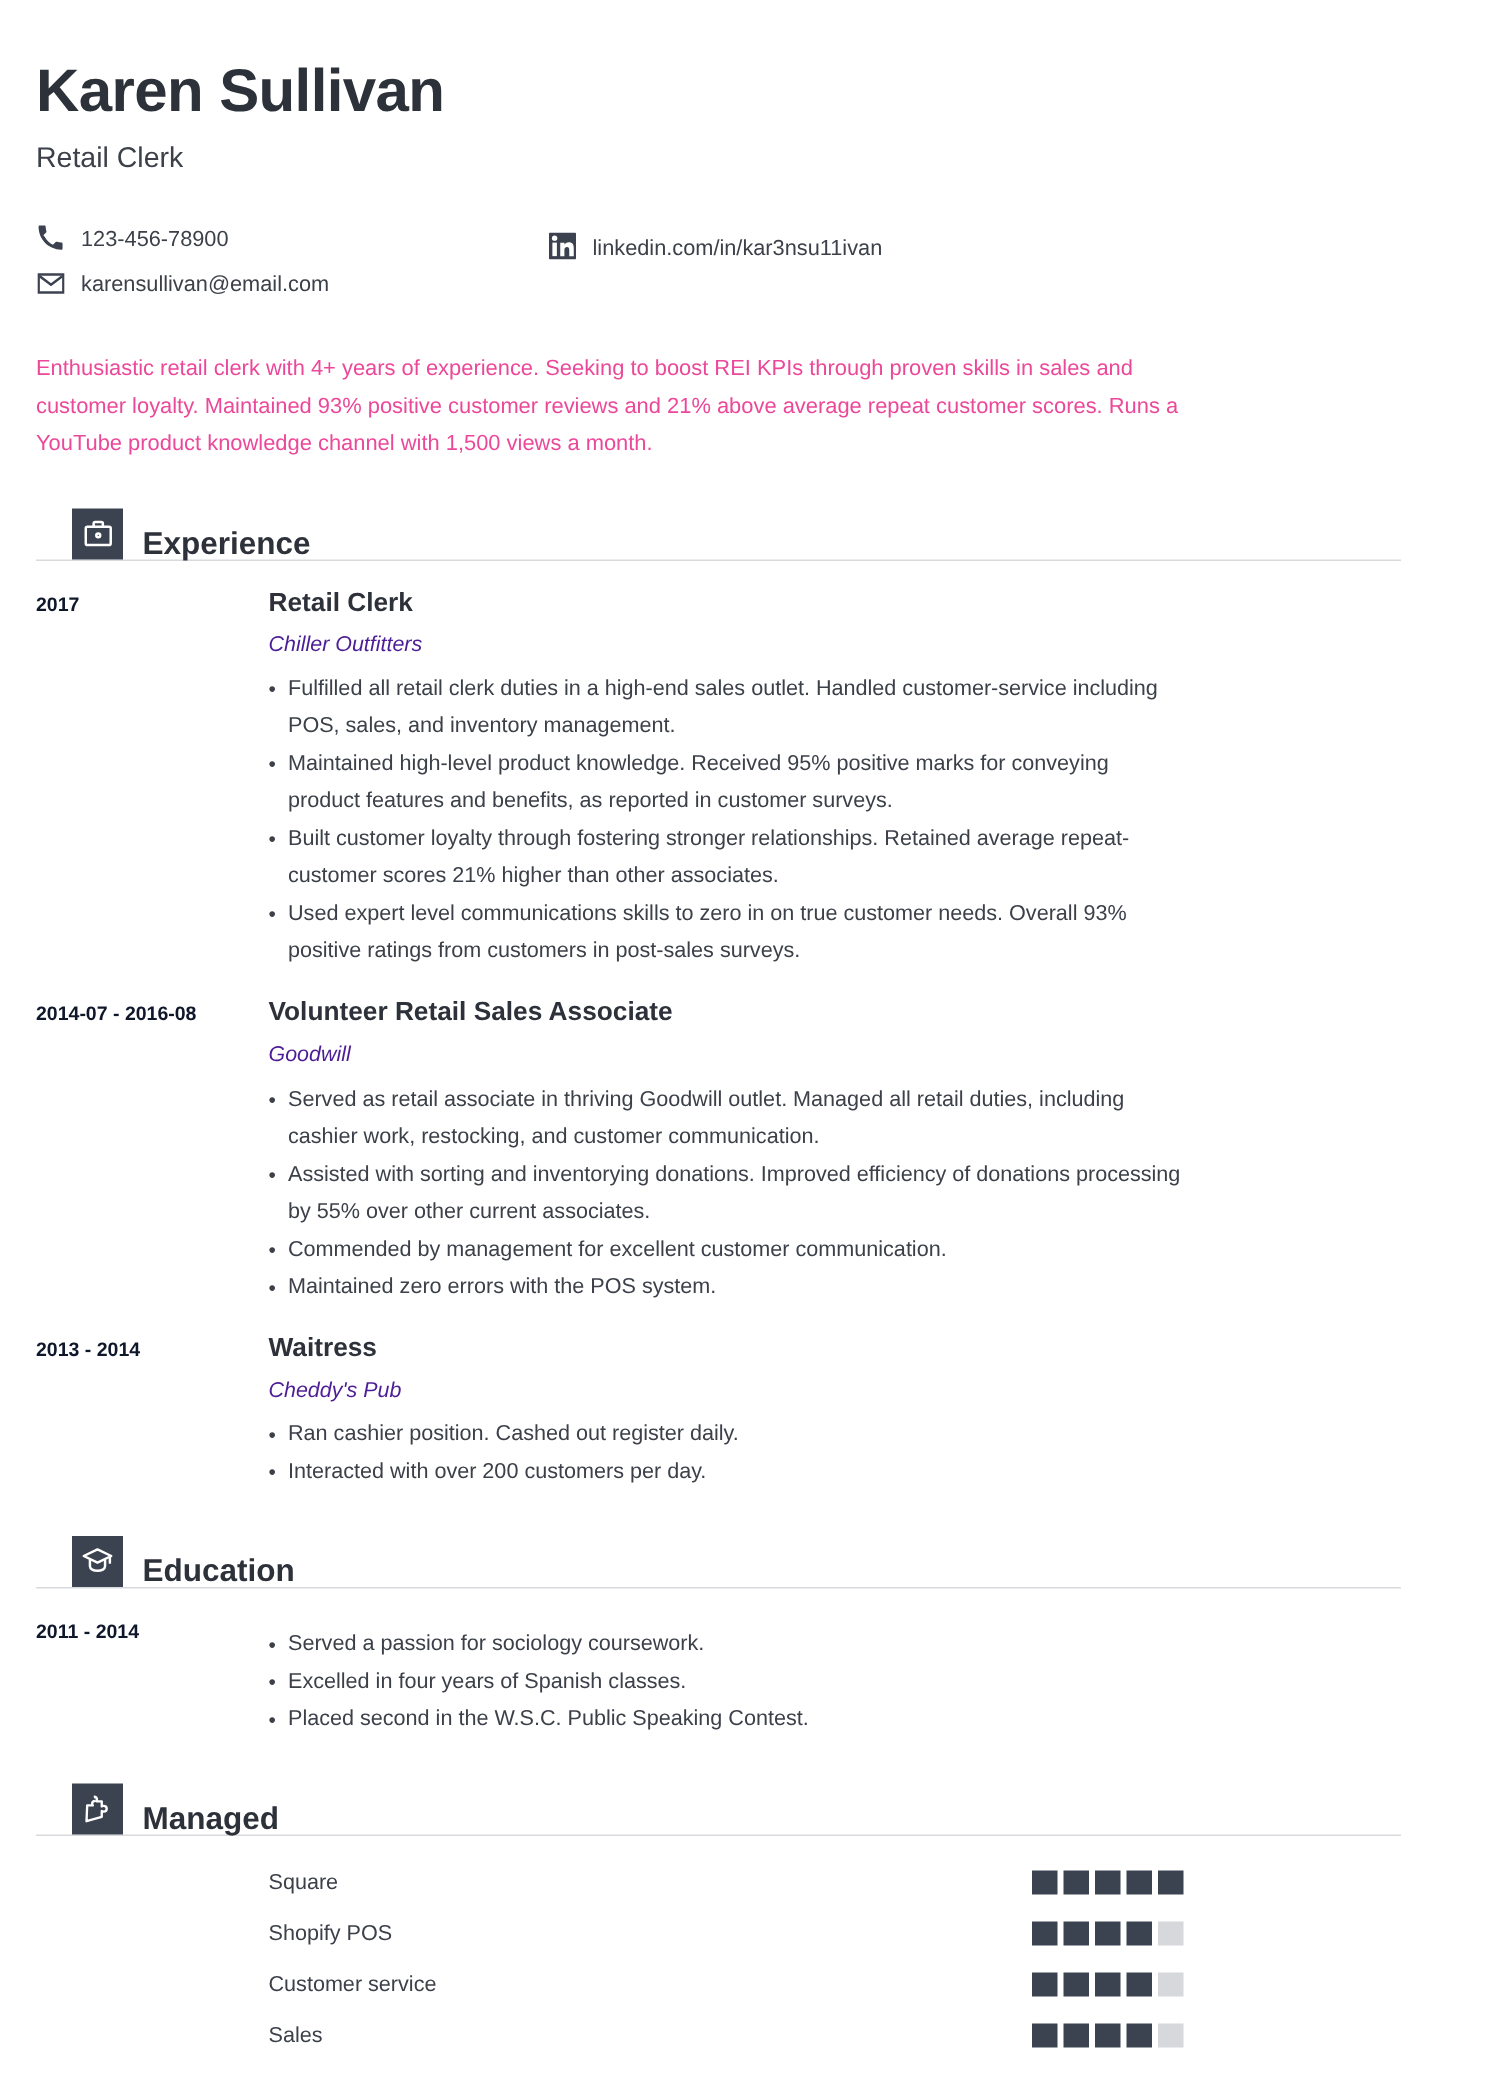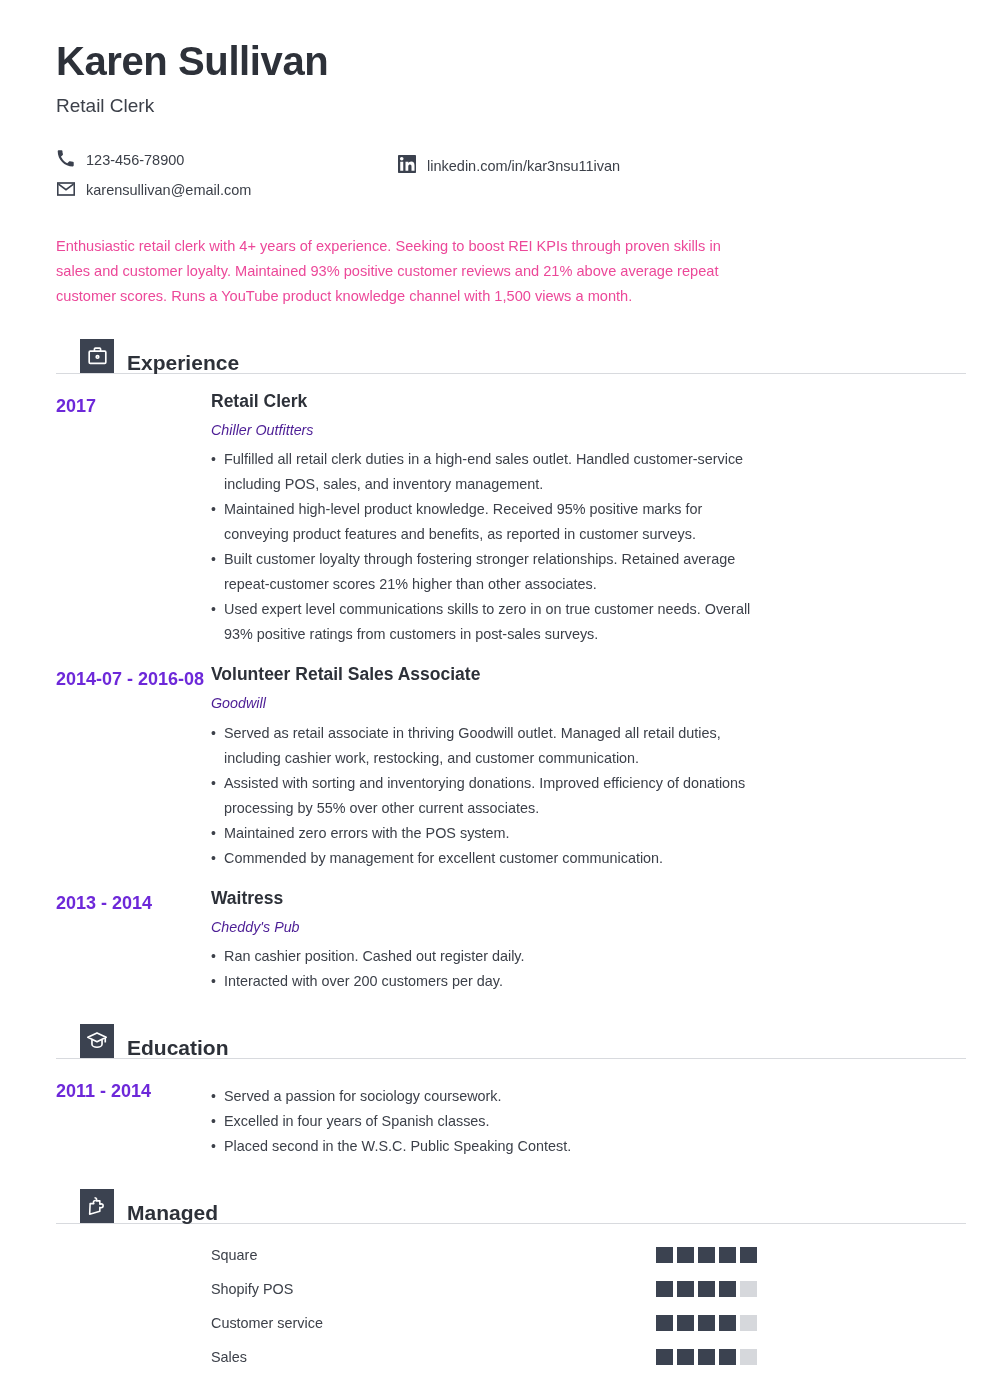--- a/index.html
+++ b/index.html
@@ -11,21 +11,21 @@
   body {
     width: 990px;
     height: 1400px;
     font-family: "Liberation Sans", sans-serif;
     color: #33373f;
     overflow: hidden;
   }
   .page {
     width: 814px;
     height: 1400px;
-    padding: 0 56px;
+    padding: 0 24px;
     position: relative;
   }
 
   
   .name {
     font-size: 40px;
     font-weight: bold;
     letter-spacing: -0.4px;
     color: #2d3139;
     margin: 0;
@@ -120,23 +120,23 @@
   }
 
   
   .entry {
     display: flex;
     margin-top: 17px;
   }
   .entry-date {
     width: 155px;
     flex: 0 0 155px;
-    font-size: 18px;
+    font-size: 13px;
     font-weight: bold;
-    color: #6d28d9;
+    color: #0f172a;
     padding-top: 4px;
     line-height: 1.3;
   }
   .entry-body {
     flex: 1 1 auto;
     min-width: 0;
   }
   .entry-title {
     font-size: 17.5px;
     font-weight: bold;
@@ -277,22 +277,22 @@
       </div>
 
       <div class="entry">
         <div class="entry-date">2014-07 - 2016-08</div>
         <div class="entry-body">
           <div class="entry-title">Volunteer Retail Sales Associate</div>
           <div class="entry-org">Goodwill</div>
           <ul class="bullets">
             <li>Served as retail associate in thriving Goodwill outlet. Managed all retail duties, including cashier work, restocking, and customer communication.</li>
             <li>Assisted with sorting and inventorying donations. Improved efficiency of donations processing by 55% over other current associates.</li>
+            <li>Commended by management for excellent customer communication.</li>
             <li>Maintained zero errors with the POS system.</li>
-            <li>Commended by management for excellent customer communication.</li>
           </ul>
         </div>
       </div>
 
       <div class="entry">
         <div class="entry-date">2013 - 2014</div>
         <div class="entry-body">
           <div class="entry-title">Waitress</div>
           <div class="entry-org">Cheddy's Pub</div>
           <ul class="bullets">

